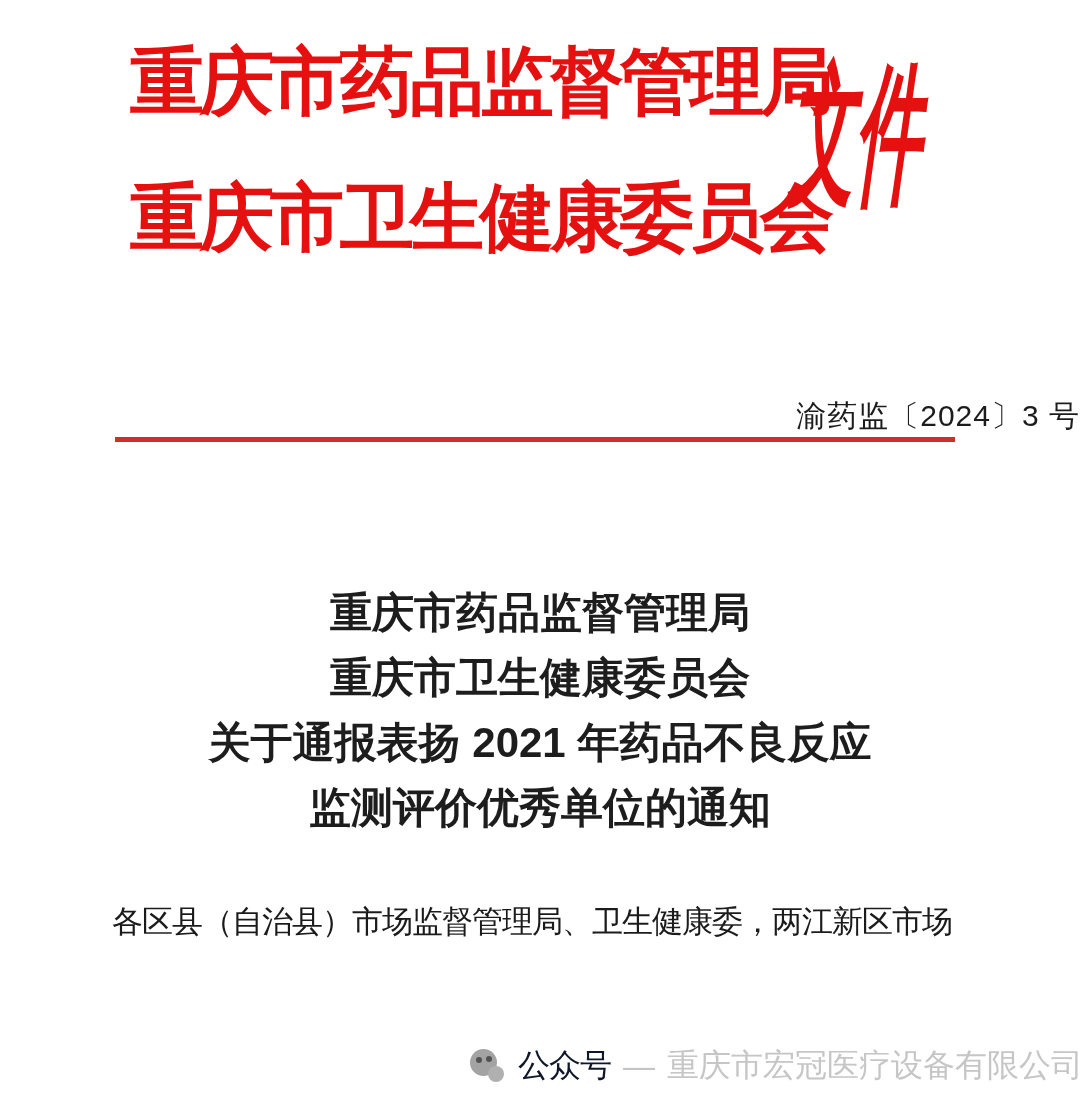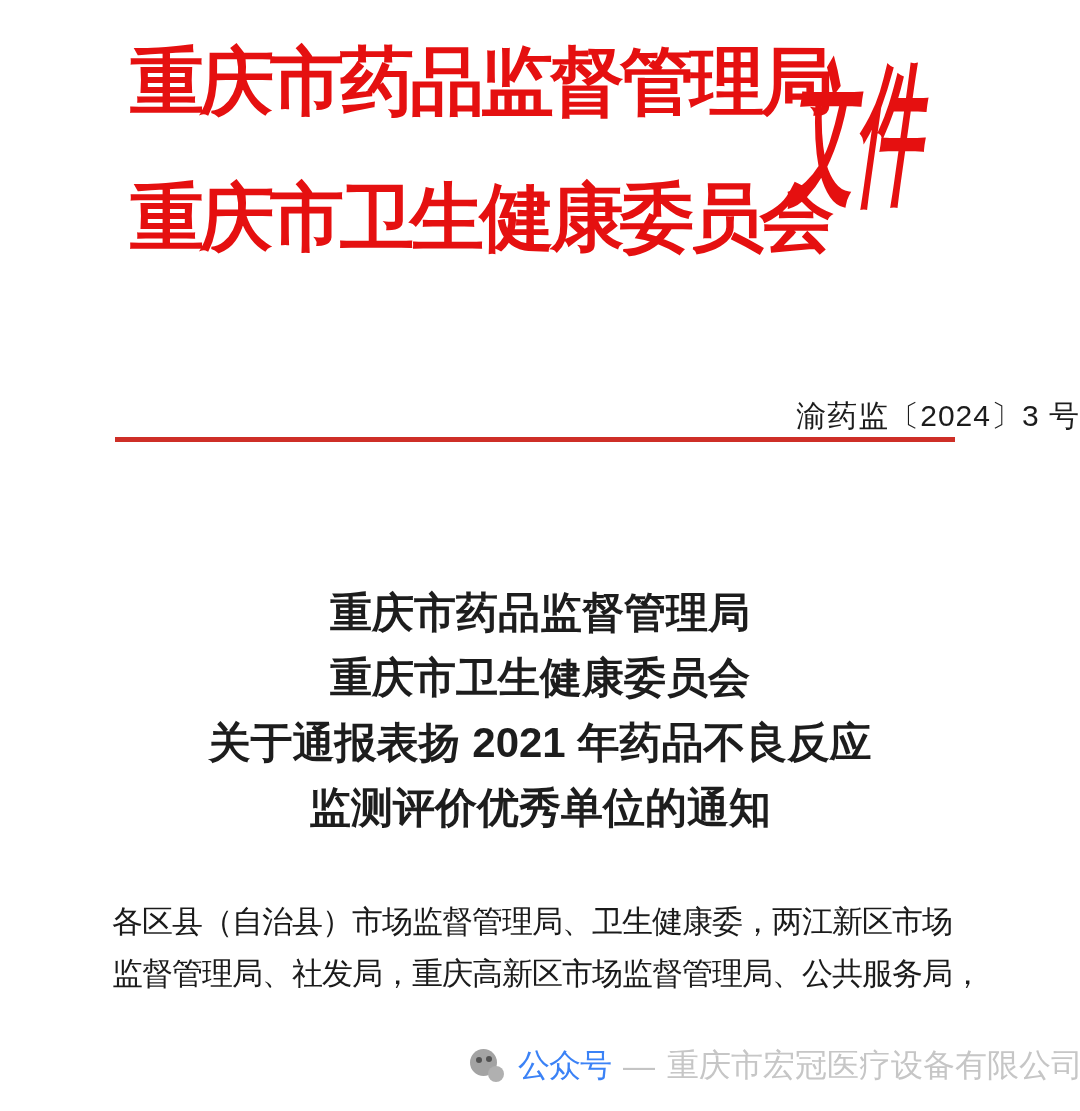--- a/index.html
+++ b/index.html
@@ -99,21 +99,21 @@
     width: 6px; height: 6px; border-radius: 50%;
     background: #525252;
   }
   .wm-icon .eye.left  { left: 6px;  top: 10px; }
   .wm-icon .eye.right { left: 16px; top: 9px; }
   .wm-icon .bubble-small {
     position: absolute; left: 18px; top: 19px;
     width: 16px; height: 16px; border-radius: 50%;
     background: #b0b0b0;
   }
-  .wm-label { color: #3b82f6; letter-spacing: -1px; }
+  .wm-label { color: #0f172a; letter-spacing: -1px; }
   .wm-sep { color: #c4c4c4; }
   .wm-company { color: #c6c6c6; letter-spacing: 0px; }
 
   
   .doc-body {
     position: absolute;
     top: 896px; left: 112px; width: 850px;
     color: #1b1b1b;
     z-index: 2;
   }
@@ -152,16 +152,15 @@
       <span class="eye right"></span>
       <span class="bubble-small"></span>
     </span>
     <span class="wm-label">公众号</span>
     <span class="wm-sep">—</span>
     <span class="wm-company">重庆市宏冠医疗设备有限公司</span>
   </div>
 
   <div class="doc-body">
     <div class="b-line">各区县（自治县）市场监督管理局、卫生健康委，两江新区市场</div>
-    <div class="b-line">监督管理局、社发局，重庆高新区市场监督管理局、公共服务局，</div>
   </div>
 
 </div>
 
 </body></html>

